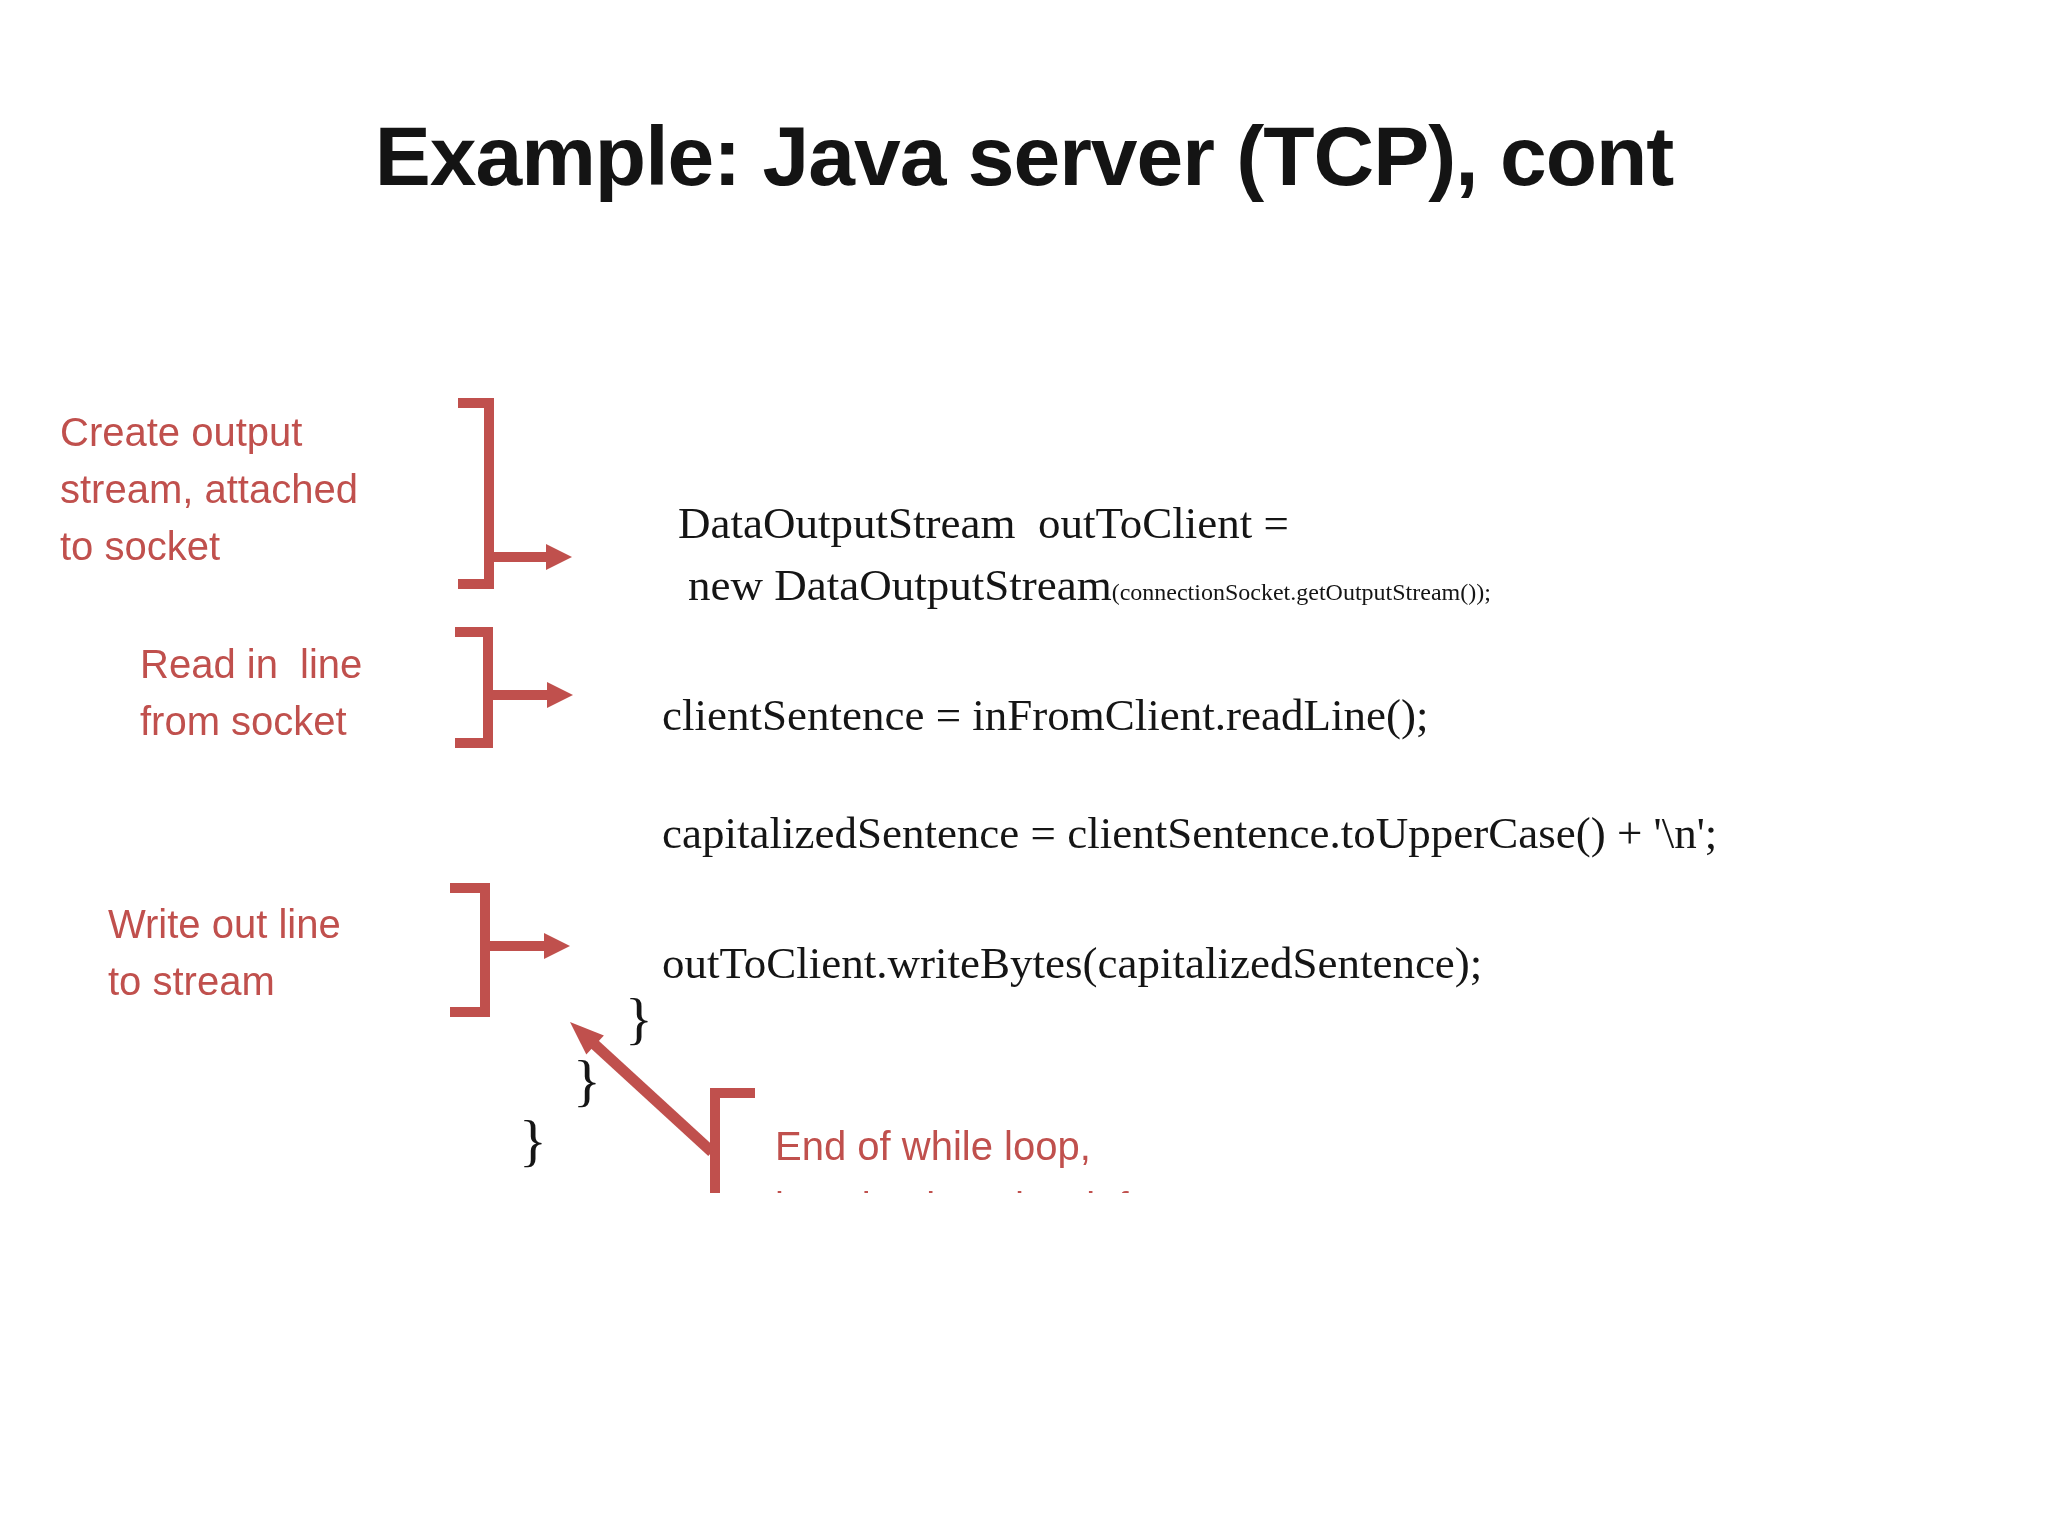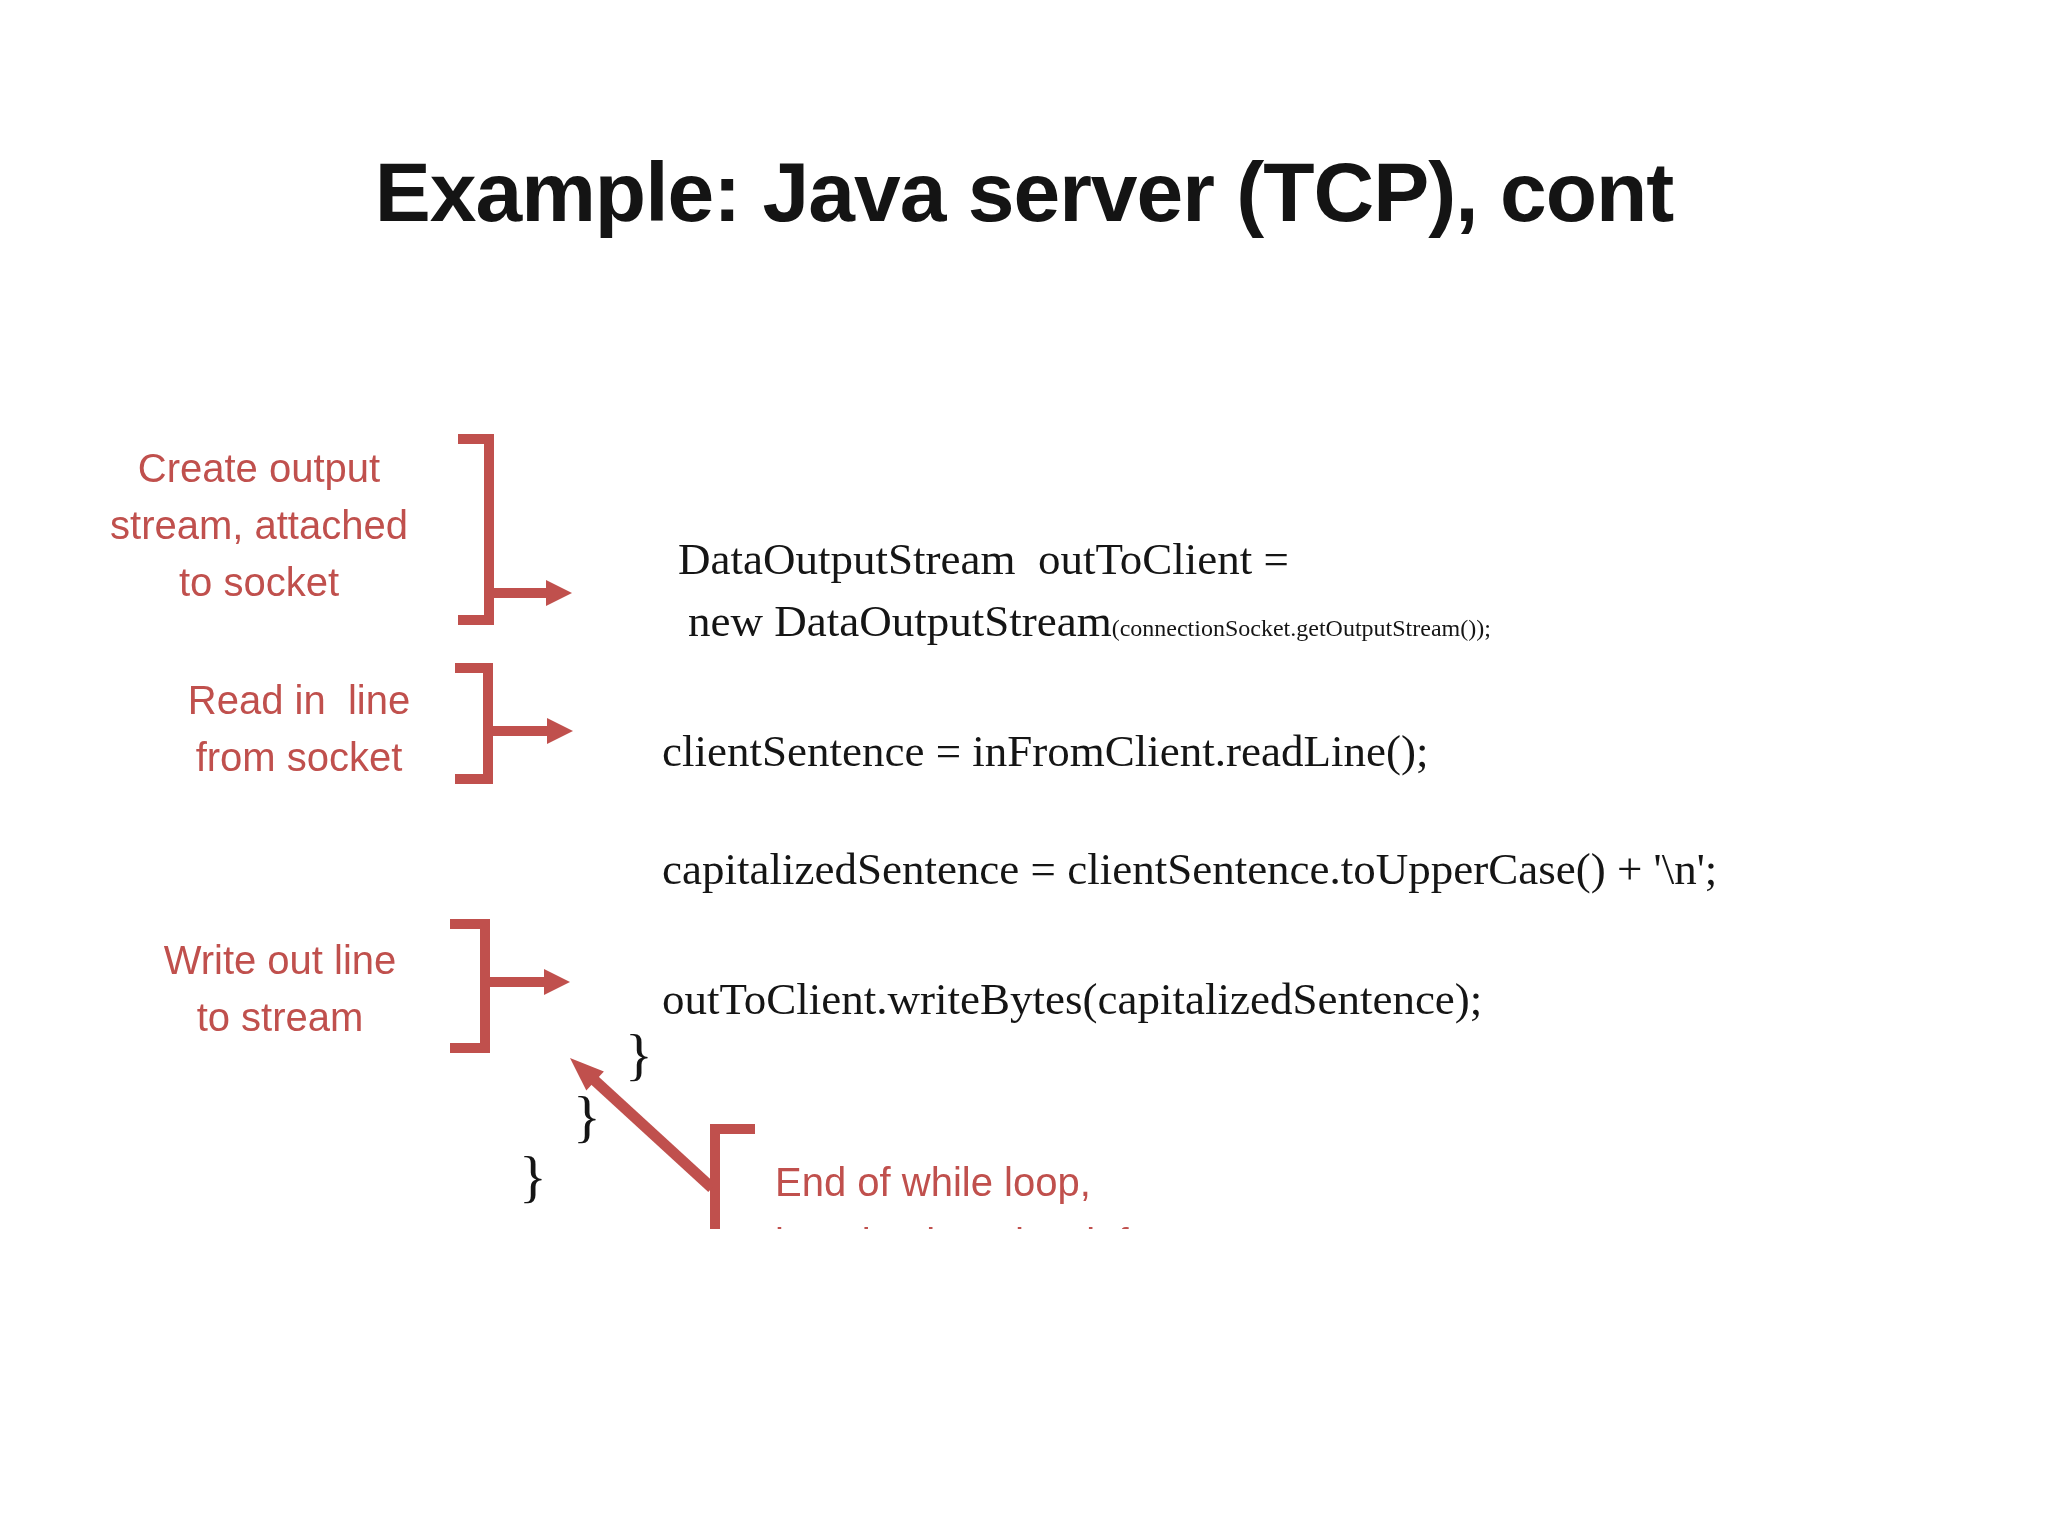--- a/index.html
+++ b/index.html
@@ -2,21 +2,20 @@
 <html><head>
 <meta charset="utf-8">
 <style>
   html,body{margin:0;padding:0;background:#ffffff;}
   .slide{
     position:relative;
     width:2048px;height:1193px;
     background:#ffffff;
     overflow:hidden;
     font-family:"Liberation Sans", sans-serif;
-    margin-top:36px;
   }
   .title{
     position:absolute;left:0;top:108px;width:100%;
     text-align:center;
     font-family:"Liberation Sans", sans-serif;
     font-weight:bold;
     font-size:84px;
     letter-spacing:-1px;
     color:#141414;
     white-space:pre;
@@ -37,21 +36,21 @@
     line-height:1;
     color:#151515;
   }
   .ann{
     position:absolute;
     color:#c0504d;
     font-size:40px;
     line-height:57px;
     white-space:pre-wrap;
   }
-  .ann.right{text-align:center;}
+  .ann.right{text-align:left;}
   .ann.loop{line-height:61px;}
   
   .bracket-r{
     position:absolute;
     box-sizing:border-box;
     border-top:10px solid #c0504d;
     border-right:10px solid #c0504d;
     border-bottom:10px solid #c0504d;
   }
   

